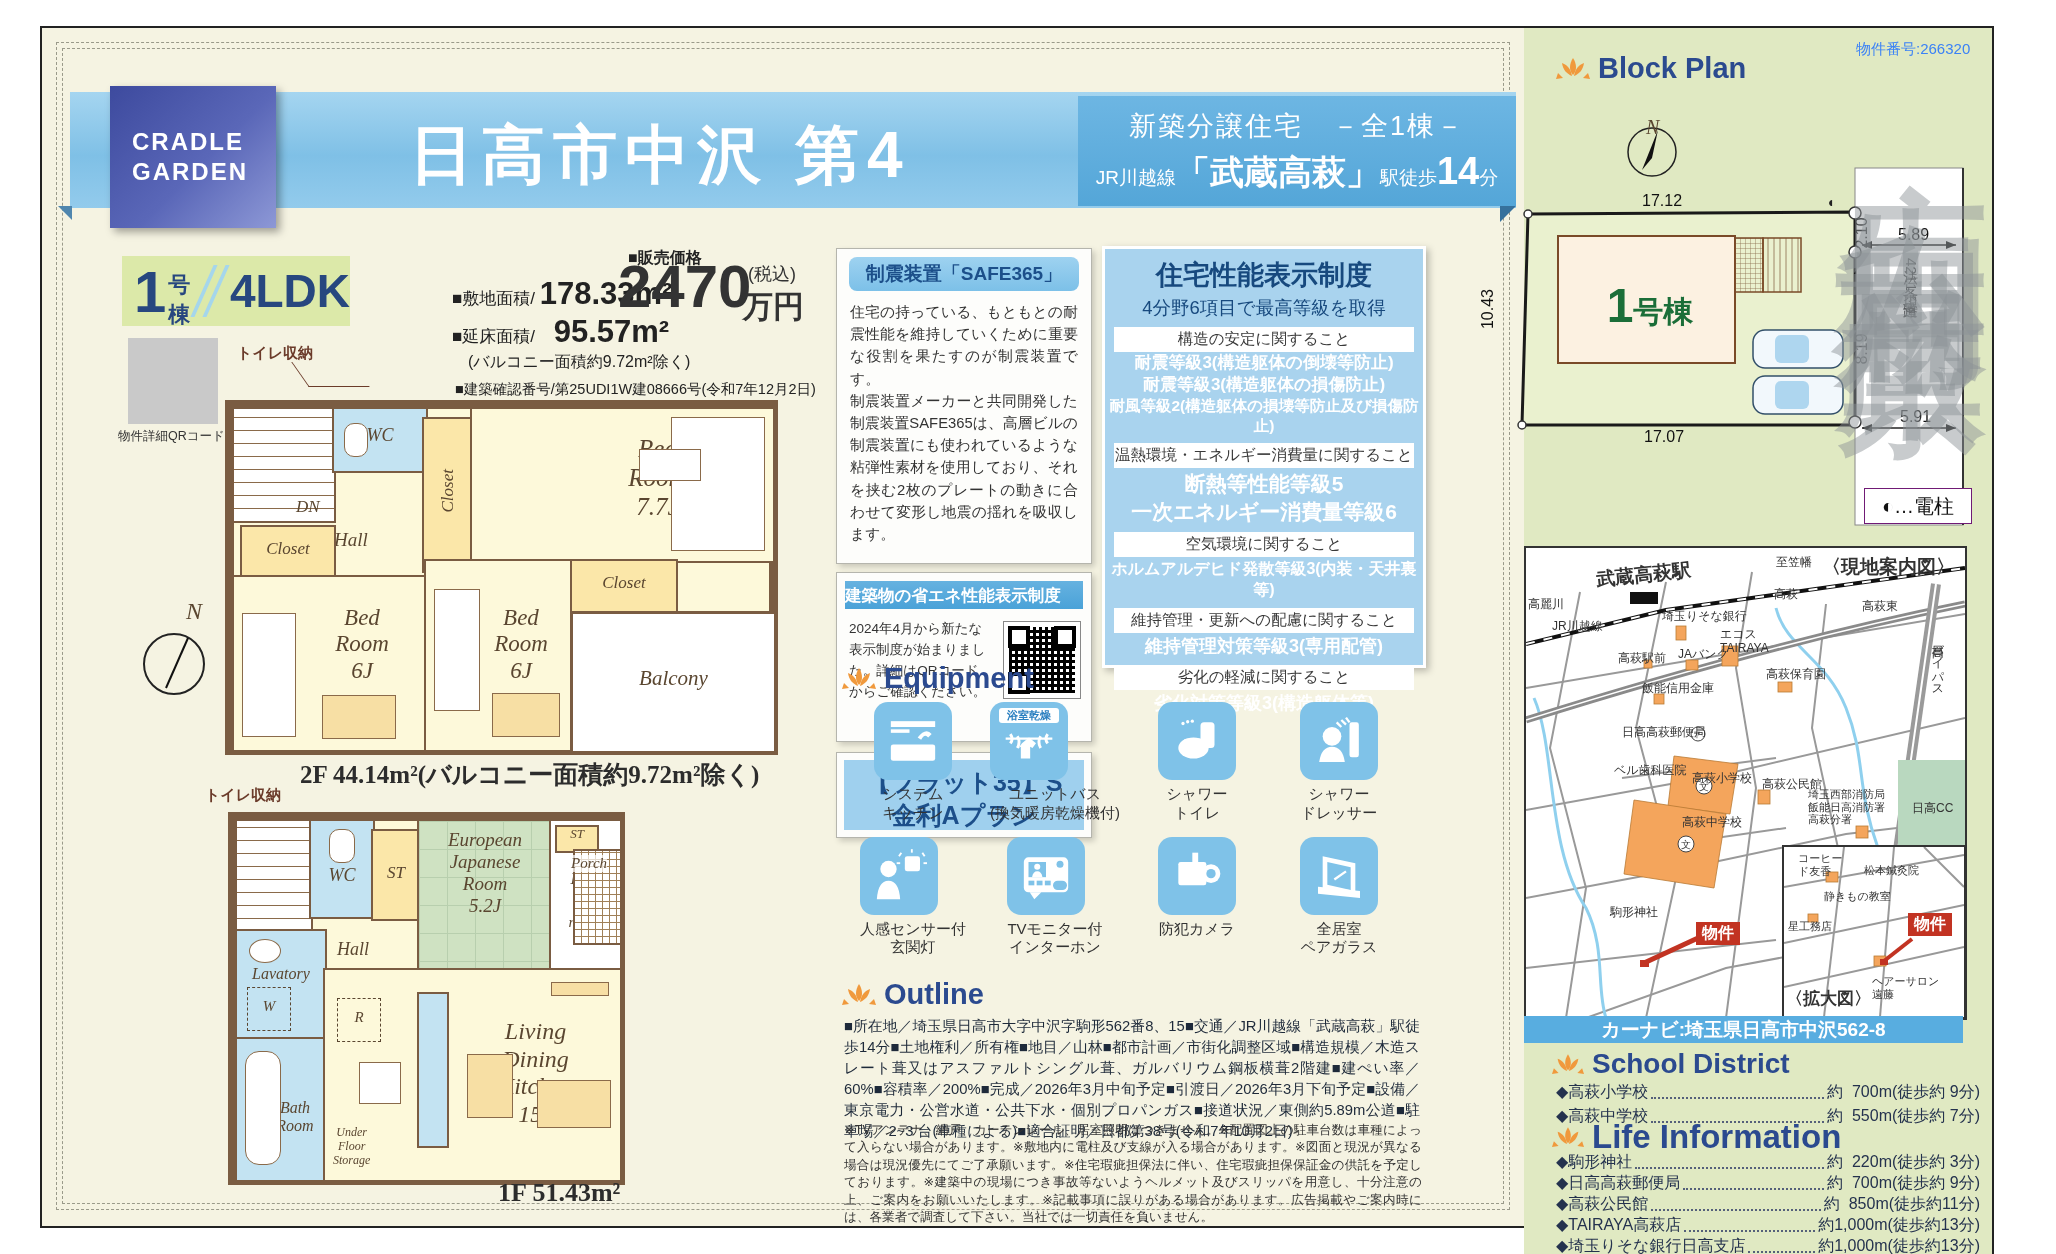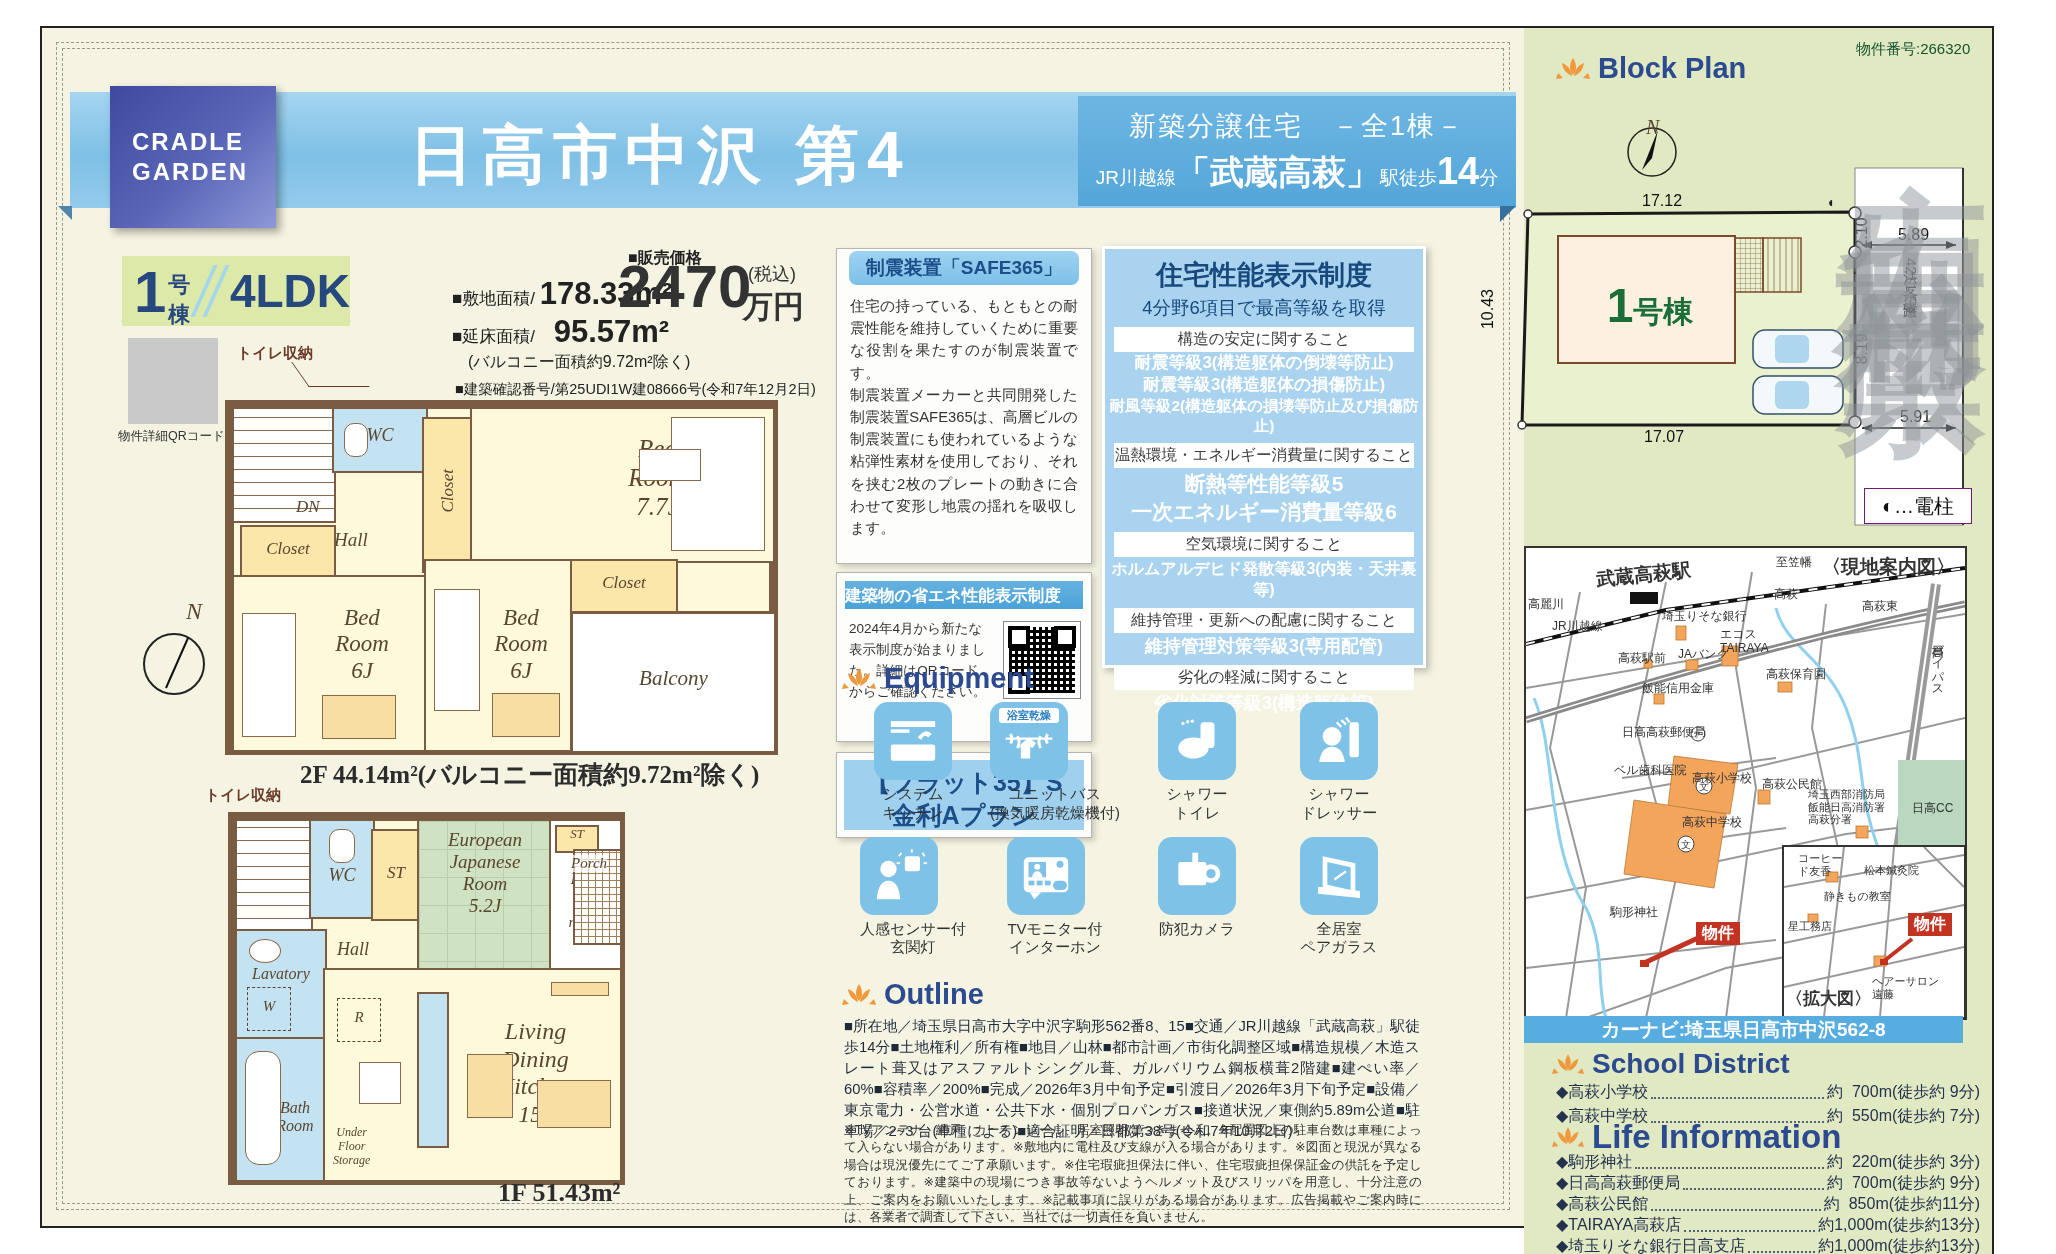--- a/index.html
+++ b/index.html
@@ -234,21 +234,21 @@
 Floor
 Storage</div>
       <div class="furnt" style="left:142px;top:84px;width:44px;height:62px;"></div>
       <div class="furnt" style="left:212px;top:110px;width:72px;height:46px;"></div>
       <div class="furnt" style="left:226px;top:12px;width:56px;height:12px;"></div>
     </div>
   </div>
   <div class="abs fpcap" style="left:498px;top:1178px;font-size:26px;">1F 51.43m²</div>
 
   <div class="abs wbox" style="left:836px;top:248px;width:254px;height:314px;">
-    <div class="pill" style="margin:2px 12px 0 12px;height:34px;line-height:34px;font-size:19px;">制震装置「SAFE365」</div>
+    <div class="pill" style="margin:8px 12px 0 12px;height:34px;line-height:34px;font-size:19px;">制震装置「SAFE365」</div>
     <div class="pre" style="margin:10px 13px;font-size:14.8px;line-height:1.5;color:#333;text-align:justify;">住宅の持っている、もともとの耐震性能を維持していくために重要な役割を果たすのが制震装置です。
 制震装置メーカーと共同開発した制震装置SAFE365は、高層ビルの制震装置にも使われているような粘弾性素材を使用しており、それを挟む2枚のプレートの動きに合わせて変形し地震の揺れを吸収します。</div>
   </div>
 
   <div class="abs wbox" style="left:836px;top:572px;width:254px;height:168px;">
     <div class="bluebar" style="margin:8px 8px 0 8px;height:28px;line-height:28px;font-size:16.5px;">建築物の省エネ性能表示制度</div>
     <div style="margin:10px 10px 0 12px;font-size:13.5px;line-height:1.55;color:#333;width:140px;">2024年4月から新たな表示制度が始まりました。詳細はQRコードからご確認ください。</div>
     <div class="qr" style="position:absolute;right:10px;top:48px;width:76px;height:76px;">
       <div class="qrp"></div>
       <div class="fsq" style="left:4px;top:4px;"></div>
@@ -427,21 +427,21 @@
           <path d="M28 6 C27 13 23 17 18 19 C19 13 22 8 28 6Z"></path>
           <path d="M2 16 l5 5 -7 1z"></path>
           <path d="M32 16 l-5 5 7 1z"></path>
         </g>
       </svg>
     <span>Outline</span>
   </div>
   <div class="abs" style="left:844px;top:1016px;width:576px;font-size:14.8px;line-height:1.42;color:#1e2a3a;text-align:justify;">■所在地／埼玉県日高市大字中沢字駒形562番8、15■交通／JR川越線「武蔵高萩」駅徒歩14分■土地権利／所有権■地目／山林■都市計画／市街化調整区域■構造規模／木造スレート葺又はアスファルトシングル葺、ガルバリウム鋼板横葺2階建■建ぺい率／60%■容積率／200%■完成／2026年3月中旬予定■引渡日／2026年3月下旬予定■設備／東京電力・公営水道・公共下水・個別プロパンガス■接道状況／東側約5.89m公道■駐車場／2~3 台(車種による)■適合証明／日都第38号(令和7年10月2日)</div>
   <div class="abs" style="left:844px;top:1122px;width:578px;font-size:12.6px;line-height:1.38;color:#333;text-align:justify;">※TVアンテナ、網戸、カーテンレール、居室照明はつきません。※配置図上の駐車台数は車種によって入らない場合があります。※敷地内に電柱及び支線が入る場合があります。※図面と現況が異なる場合は現況優先にてご了承願います。※住宅瑕疵担保法に伴い、住宅瑕疵担保保証金の供託を予定しております。※建築中の現場につき事故等ないようヘルメット及びスリッパを用意し、十分注意の上、ご案内をお願いいたします。※記載事項に誤りがある場合があります。広告掲載やご案内時には、各業者で調査して下さい。当社では一切責任を負いません。</div>
 
-  <div class="abs" style="left:1856px;top:40px;font-size:15px;color:#14532d;z-index:10;">物件番号:266320</div>
+  <div class="abs" style="left:1856px;top:40px;font-size:15px;color:#3b82f6;z-index:10;">物件番号:266320</div>
 
   <div class="abs sechead" style="left:1556px;top:52px;font-size:29px;z-index:10;">
     <svg width="34" height="24" viewBox="0 0 34 24">
         <g fill="#f0993c">
           <path d="M17 1 C13 7 13 14 17 18 C21 14 21 7 17 1Z"></path>
           <path d="M6 6 C7 13 11 17 16 19 C15 13 12 8 6 6Z"></path>
           <path d="M28 6 C27 13 23 17 18 19 C19 13 22 8 28 6Z"></path>
           <path d="M2 16 l5 5 -7 1z"></path>
           <path d="M32 16 l-5 5 7 1z"></path>
         </g>

